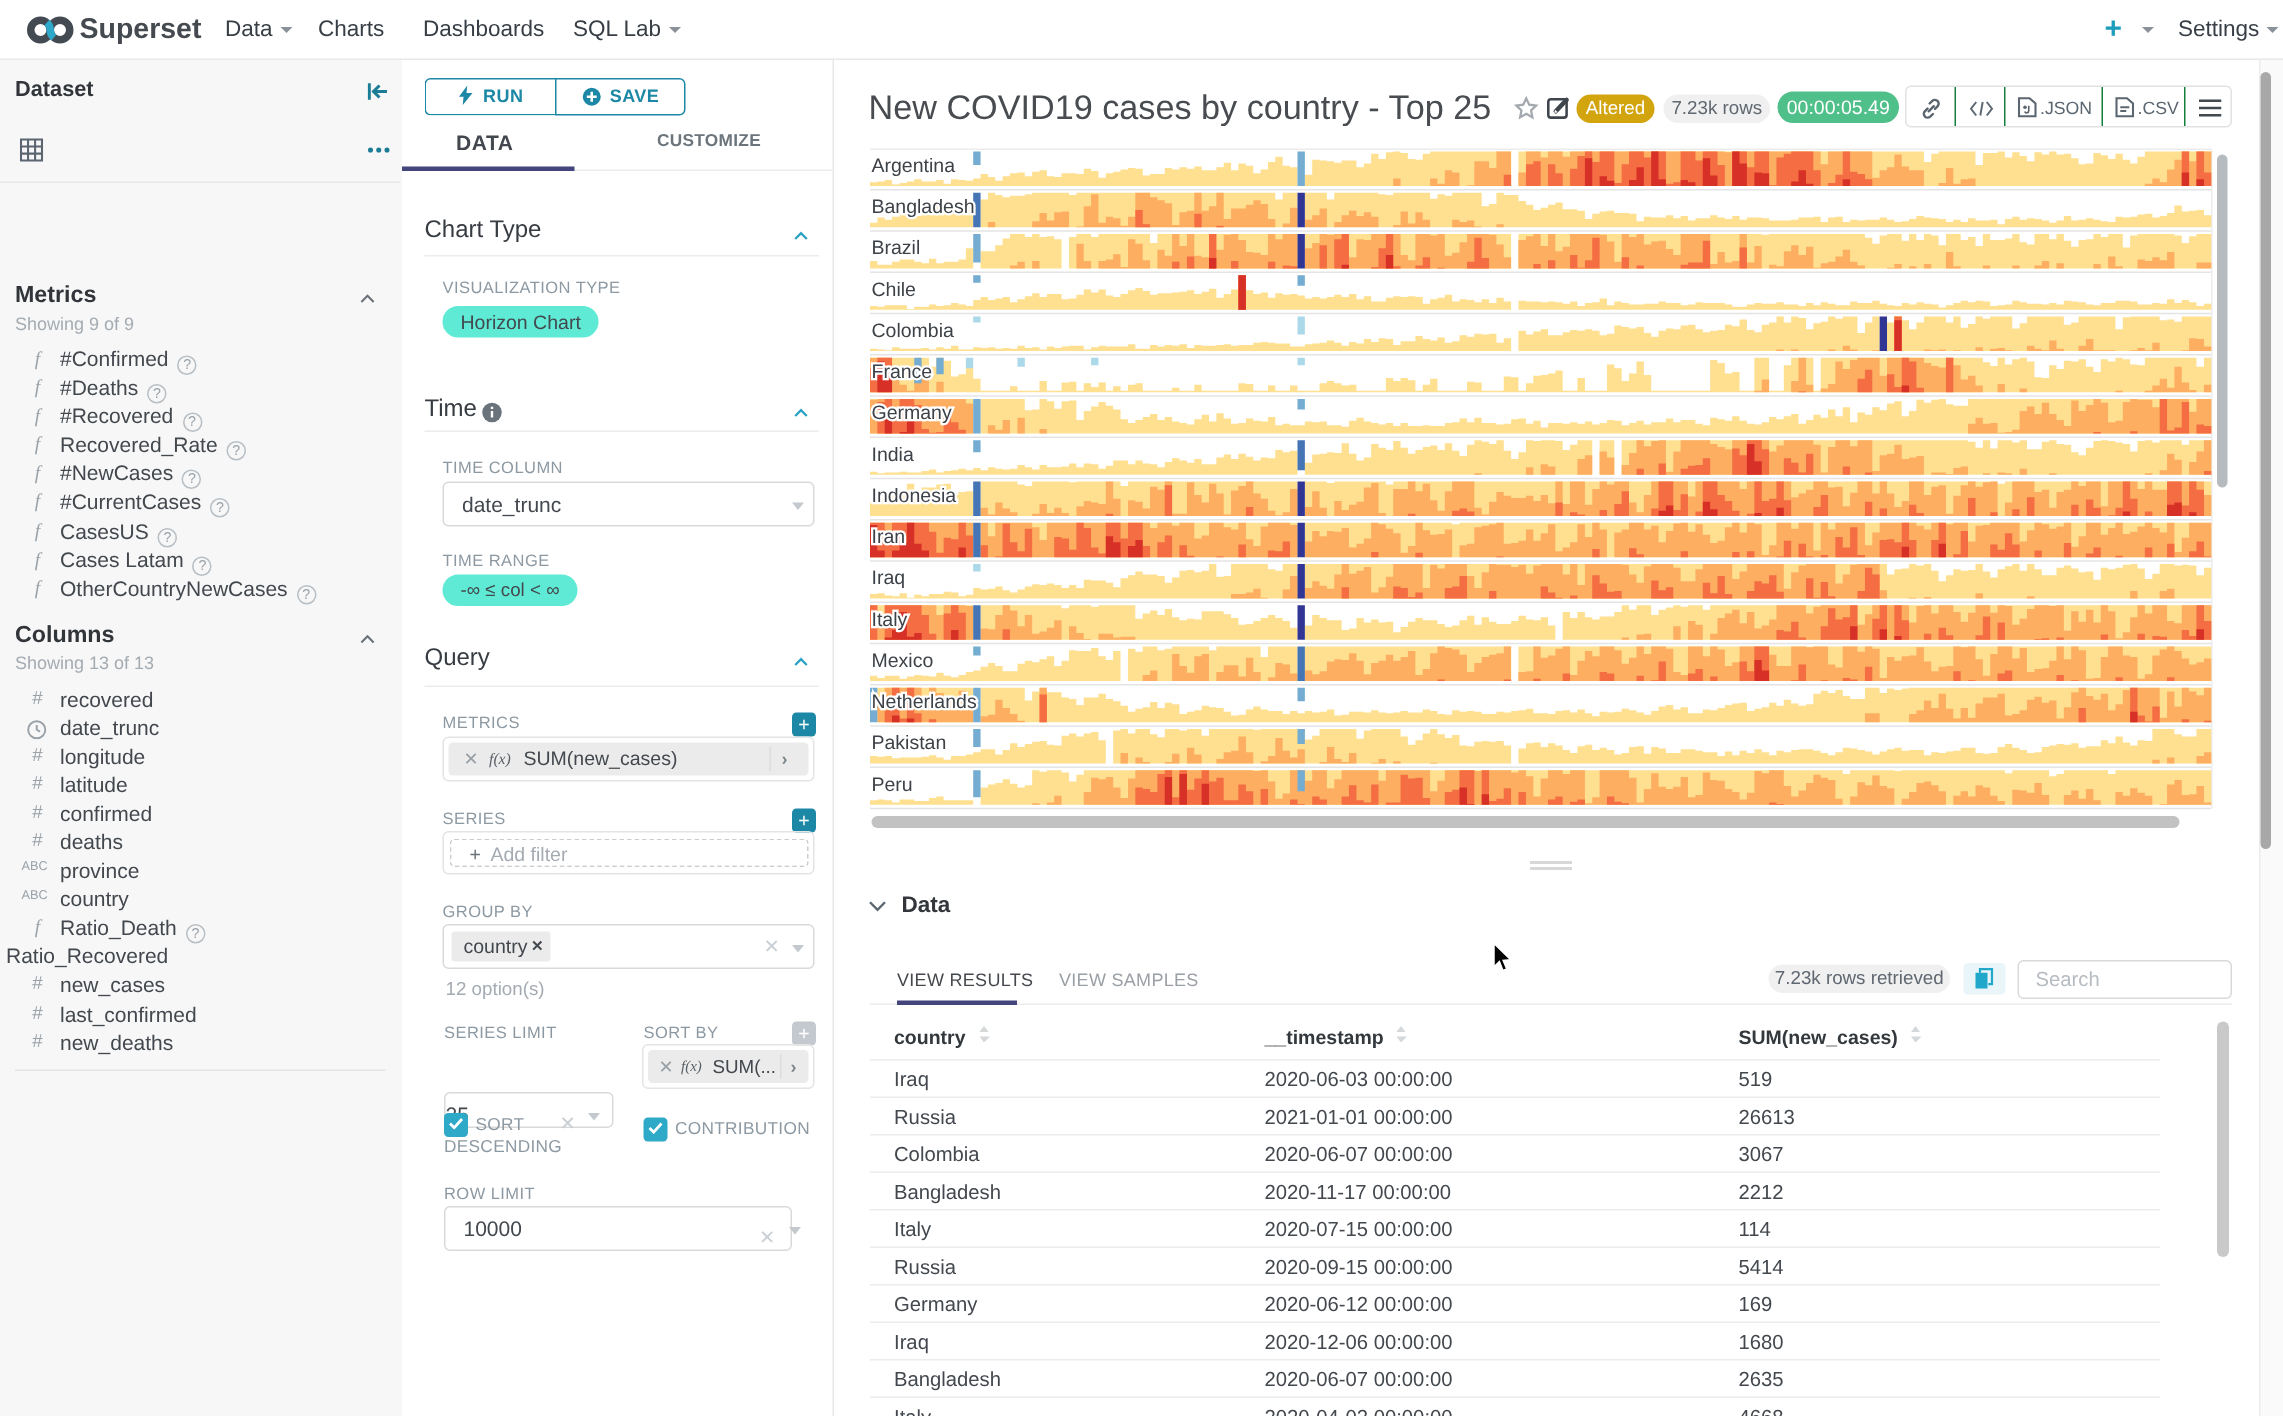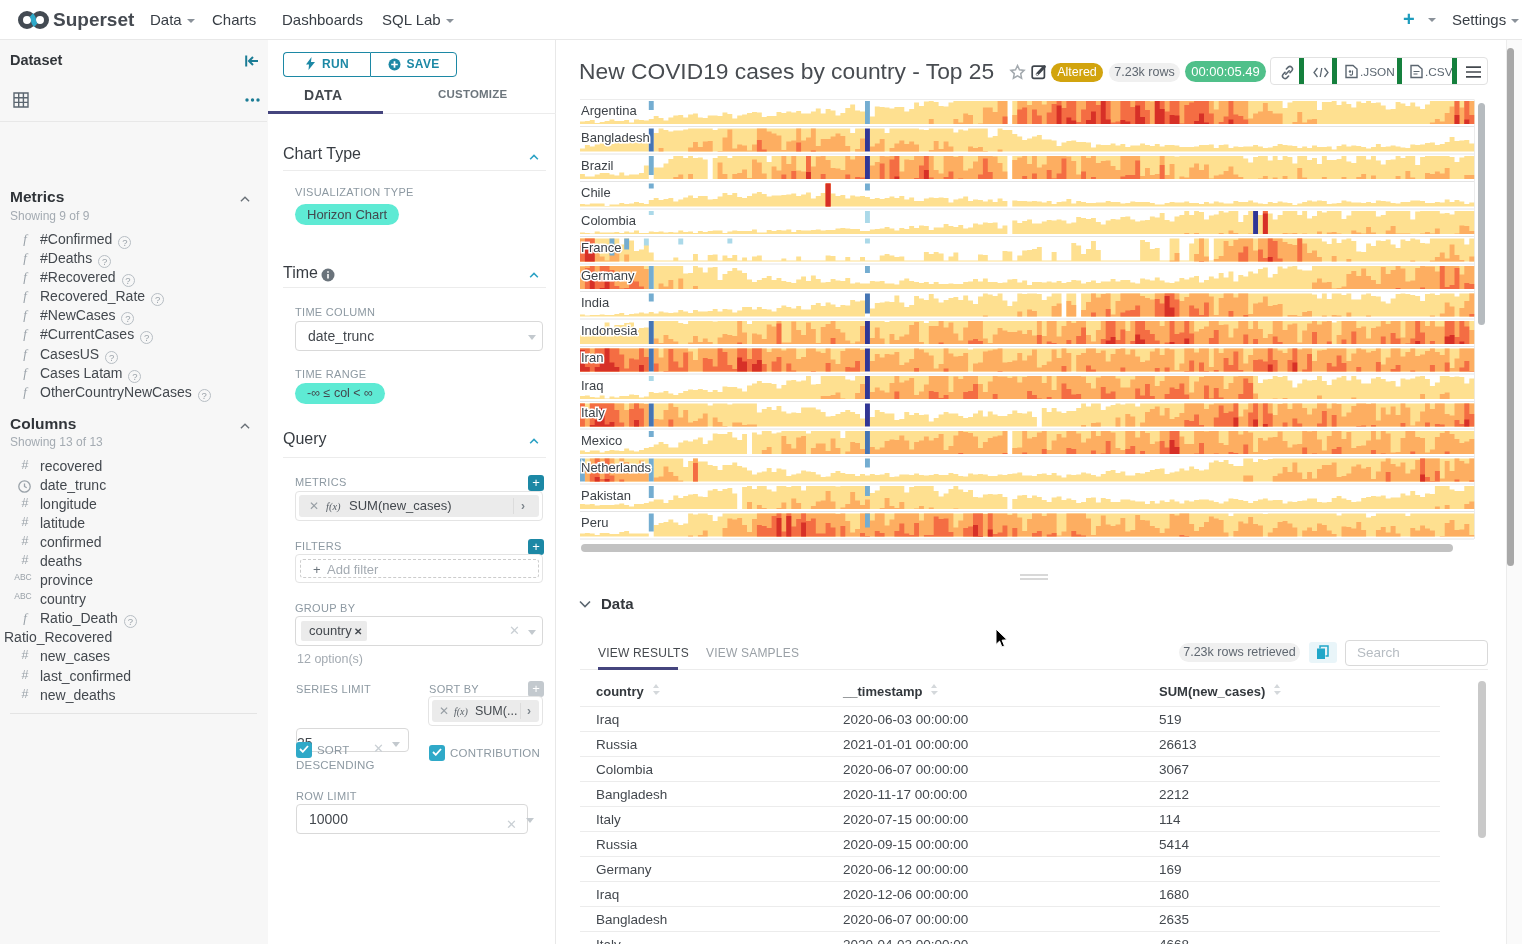--- a/index.html
+++ b/index.html
@@ -26,21 +26,21 @@
 .sel{position:absolute;border:1px solid #d9d9d9;border-radius:4px;background:#fff;font-size:14px;color:#43484e}
 .dcaret{position:absolute;width:0;height:0;border-left:4.5px solid transparent;border-right:4.5px solid transparent;border-top:5px solid #c3c9ce}
 .clrx{position:absolute;color:#c9cfd4;font-size:13px}
 .plusbtn{position:absolute;width:16px;height:16px;border-radius:3px;background:#1c88a5;color:#fff;font-size:13px;line-height:15px;text-align:center}
 .chip{position:absolute;background:#ebebeb;border-radius:3px;font-size:13px;color:#43484e}
 .hr{position:absolute;height:1px;background:#ececec}
 .cb{position:absolute;width:16px;height:16px;border-radius:3px;background:#2fa9c8}
 .cb svg{display:block;margin:3px auto 0}
 .cblbl{position:absolute;font-size:11.5px;color:#8d99a2;letter-spacing:.2px}
 .badge{position:absolute;height:19px;border-radius:9.5px;font-size:12.5px;line-height:19px;text-align:center}
-.tbtn{position:absolute;top:0;height:100%;border-right:5px solid #15803d;color:#5b6670;white-space:nowrap;overflow:hidden}
+.tbtn{position:absolute;top:0;height:100%;border-right:1px solid #15803d;color:#5b6670;white-space:nowrap;overflow:hidden}
 .clbl{font-size:13px;fill:#3d4248;paint-order:stroke;stroke:#ffffff;stroke-width:3px;font-family:"Liberation Sans",sans-serif}
 .thead{position:absolute;font-size:13px;font-weight:bold;color:#33383d;white-space:nowrap}
 .tcell{position:absolute;font-size:13.5px;color:#43484e;white-space:nowrap}
 .sorticon{display:inline-block;margin-left:8px;vertical-align:1px}
 </style></head>
 <body>
 <div id="nav">
   <svg style="position:absolute;left:18px;top:9px" width="34" height="22" viewBox="0 0 34 22">
     <circle cx="9" cy="11" r="6.5" stroke="#434a52" stroke-width="5" fill="none"></circle>
     <circle cx="22" cy="11" r="6.5" stroke="#434a52" stroke-width="5" fill="none"></circle>
@@ -223,21 +223,21 @@
   <div style="position:absolute;left:27px;top:451px;width:248px;height:30px;border:1px solid #e4e4e4;border-radius:4px">
     <div class="chip" style="left:3px;top:3px;width:240px;height:22px;line-height:22px">
       <span style="position:absolute;left:10px;color:#989fa5;font-size:12px">✕</span>
       <span style="position:absolute;left:27px;font-style:italic;font-size:10.5px;color:#5a6168;top:1px;font-family:'Liberation Serif',serif">f(x)</span>
       <span style="position:absolute;left:50px">SUM(new_cases)</span>
       <span style="position:absolute;left:222px;color:#7c848b;font-weight:bold;font-size:12px">›</span>
       <span style="position:absolute;left:214px;top:3px;width:1px;height:16px;background:#dcdcdc"></span>
     </div>
   </div>
 
-  <div class="seclbl" style="position:absolute;left:27px;top:500px">FILTERS</div>
+  <div class="seclbl" style="position:absolute;left:27px;top:500px">SERIES</div>
   <div class="plusbtn" style="left:260px;top:499px">+</div>
   <div style="position:absolute;left:27px;top:514px;width:248px;height:29px;border:1px solid #e4e4e4;border-radius:4px">
     <div style="position:absolute;left:4px;top:4px;width:239px;height:19px;border:1px dashed #ccc;border-radius:3px;line-height:19px">
       <span style="position:absolute;left:12px;color:#6a737b;font-size:13px">+</span>
       <span style="position:absolute;left:26px;color:#a4abb2;font-size:13px">Add filter</span>
     </div>
   </div>
 
   <div class="seclbl" style="position:absolute;left:27px;top:562px">GROUP BY</div>
   <div class="sel" style="left:27px;top:576px;width:248px;height:30px">

